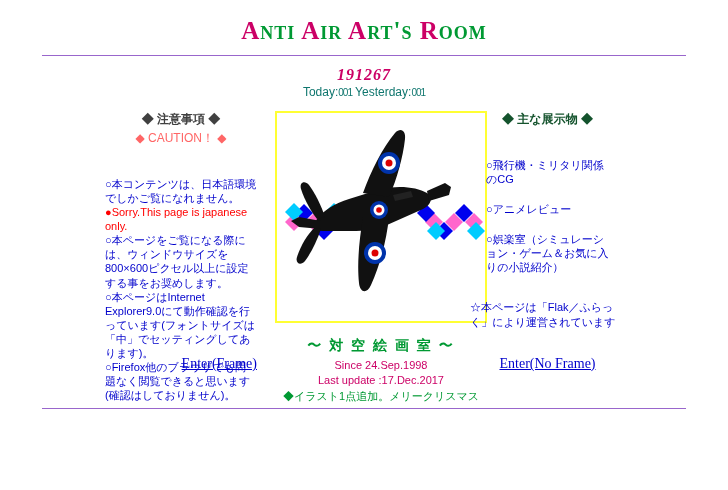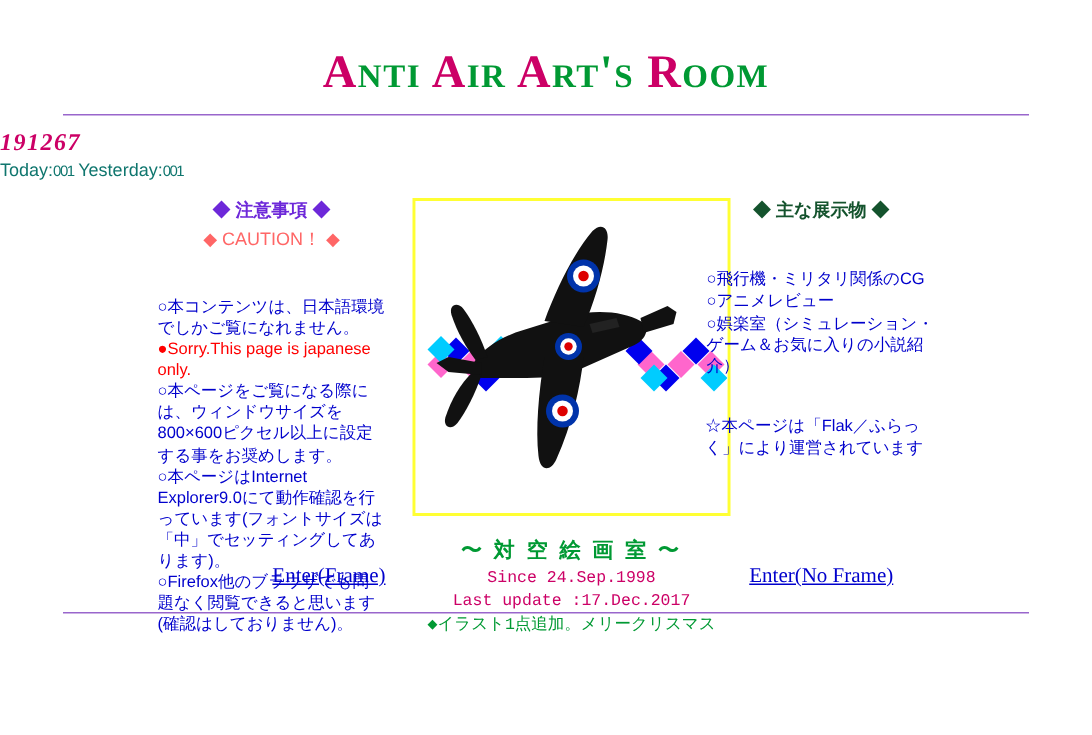--- a/index.html
+++ b/index.html
@@ -16,41 +16,41 @@
   }
   .page {
     position: relative;
     width: 728px;
     height: 490px;
   }
 
   
   .title {
     text-align: center;
-    padding-top: 30px;
+    padding-top: 17px;
     font-family: "Liberation Serif", serif;
-    font-size: 31px;
+    font-size: 25px;
     font-weight: bold;
     font-variant: small-caps;
     letter-spacing: 1px;
     color: #009933;
   }
   .title .accent {
     color: #cc0066;
   }
 
   .hr-purple {
     border: none;
     border-top: 1px solid #9966cc;
     margin: 10px 42px 0 42px;
   }
 
   
   .counter-wrap {
-    text-align: left;
+    text-align: center;
     margin-top: 10px;
   }
   .counter-num {
     font-family: "Liberation Serif", serif;
     font-style: italic;
     font-weight: bold;
     font-size: 16px;
     color: #cc0066;
     letter-spacing: 1px;
   }
@@ -86,21 +86,21 @@
     position: absolute;
     left: 257px;
     top: 0;
     width: 248px;
   }
 
   .side-head {
     text-align: center;
     font-size: 12px;
     font-weight: bold;
-    color: #6d28d9;
+    color: #404040;
     white-space: nowrap;
   }
   .side-head.left2 {
     color: #ff6666;
     font-weight: normal;
     margin-top: 2px;
   }
   .side-head.right-main {
     color: #14532d;
   }
@@ -118,21 +118,21 @@
   .body-text .red {
     color: #ff0000;
   }
   .right-text {
     font-size: 11px;
     line-height: 1.28;
     color: #0000cc;
     margin-top: 30px;
   }
   .right-text p {
-    margin: 1px;
+    margin: 16px;
   }
   .right-note {
     margin-top: 26px;
     font-size: 11px;
     line-height: 1.3;
     color: #0000cc;
   }
 
   
   .imgbox {
@@ -157,21 +157,20 @@
     font-size: 14px;
     color: #009933;
     letter-spacing: 2px;
     font-weight: bold;
   }
   .cap-sub {
     font-size: 11px;
     color: #cc0066;
     margin-top: 3px;
     line-height: 1.4;
-    font-family: Liberation Mono, monospace;
   }
   .cap-sub .green {
     color: #009933;
   }
 
   
   .enter-link {
     position: absolute;
     font-size: 14px;
     color: #0000cc;

